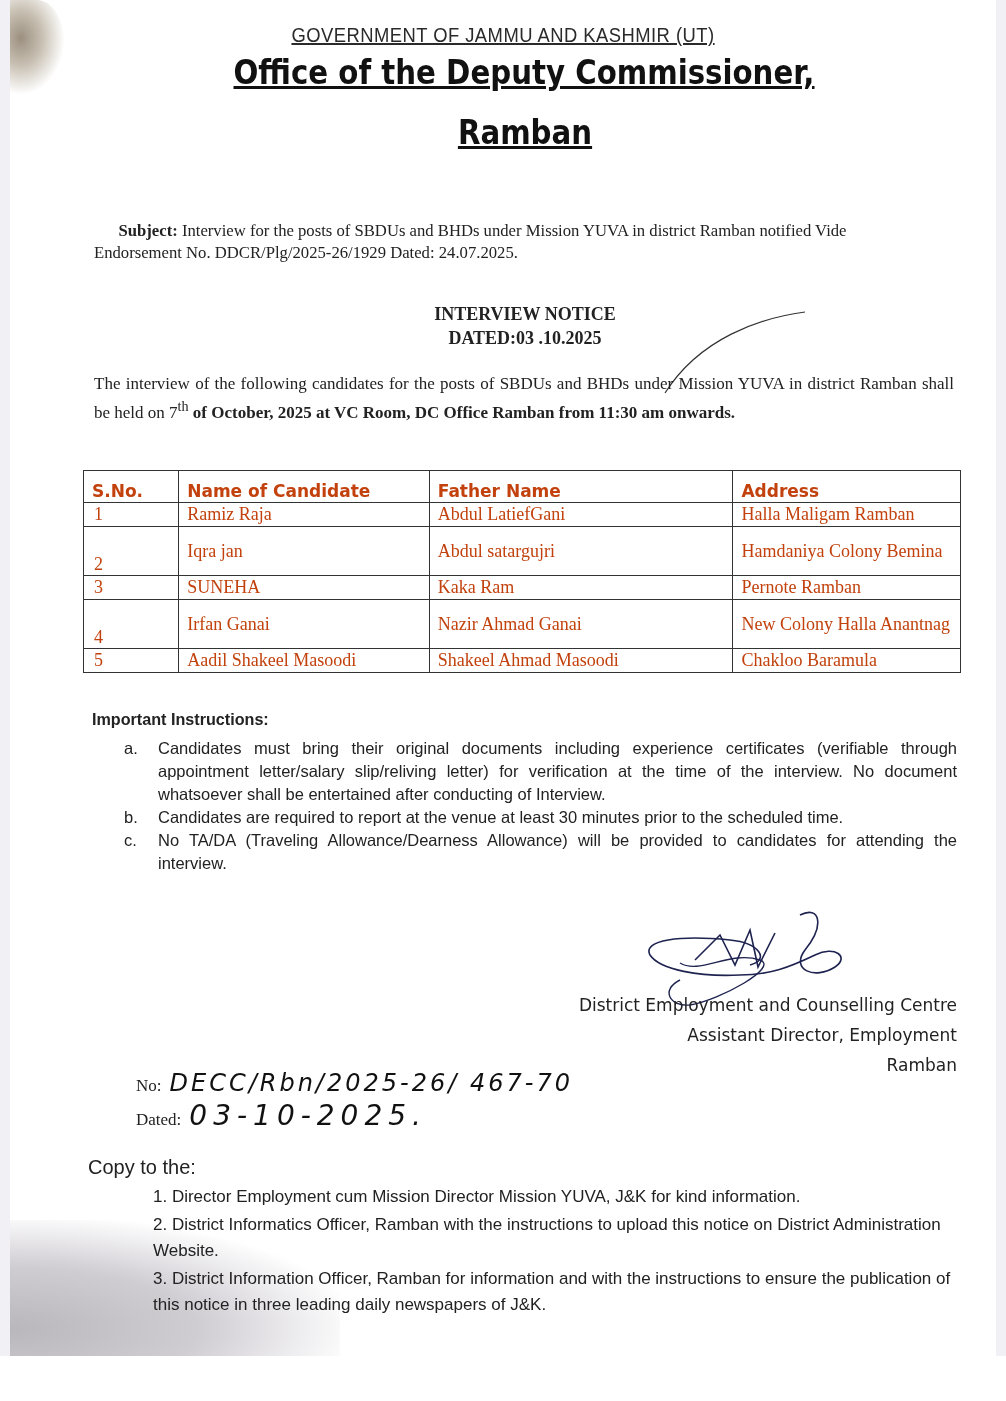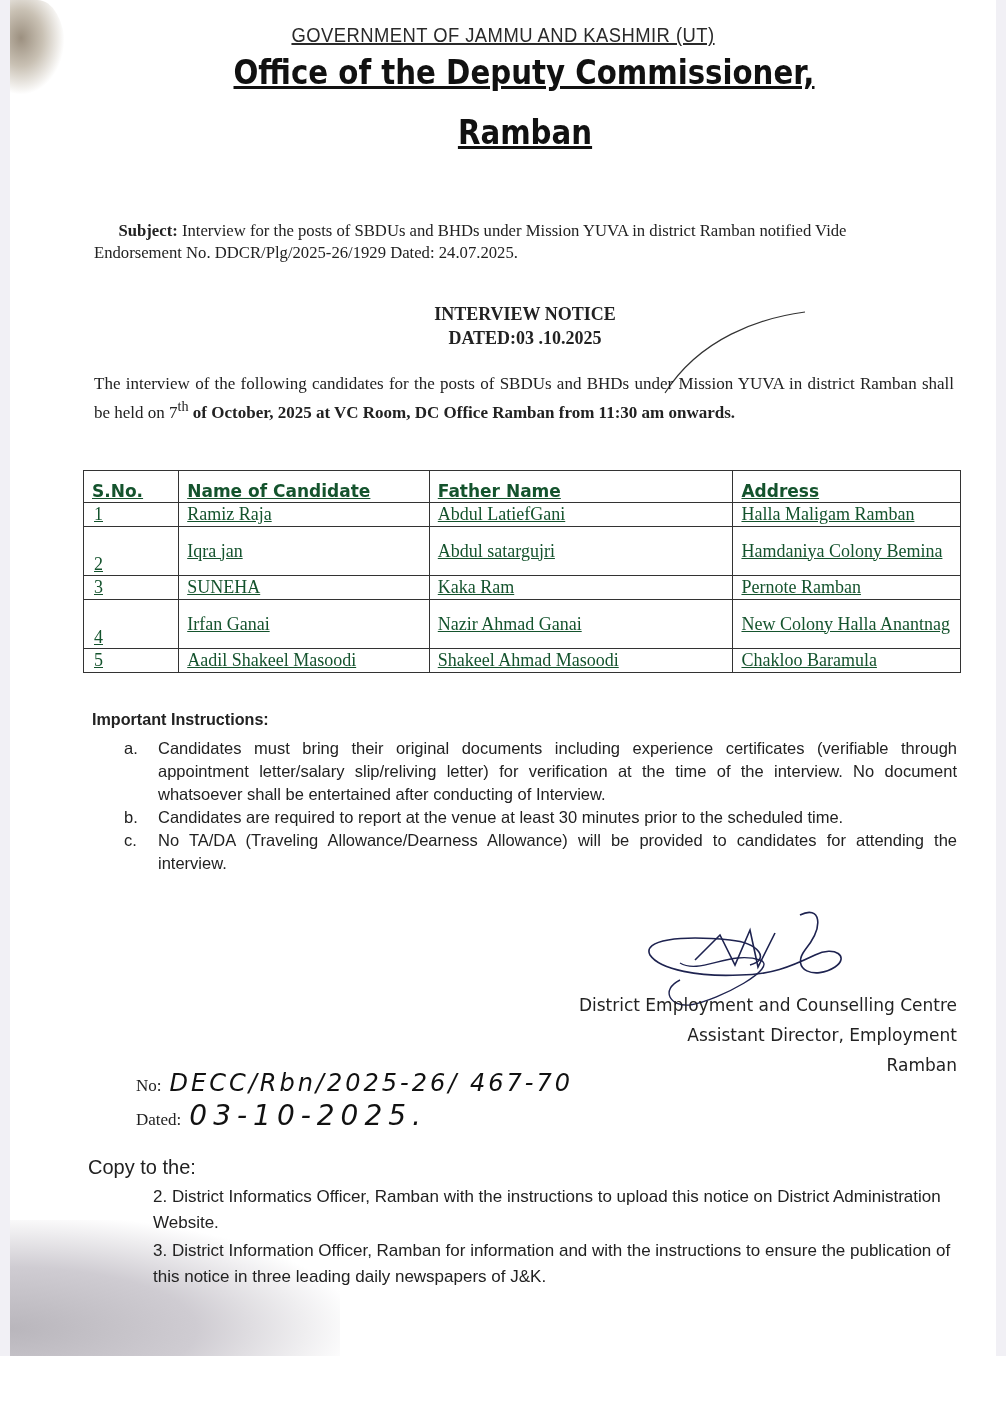--- a/index.html
+++ b/index.html
@@ -55,21 +55,21 @@
     .sig-line {
       left: 640px; top: 308px; width: 170px; height: 90px;
     }
     .intro {
       left: 94px; top: 372px; width: 860px; font-size: 17px; line-height: 23px;
       text-align: justify; color: #222;
     }
     .intro .bold { font-weight: bold; }
     table.cands {
       position: absolute; left: 83px; top: 470px; width: 878px;
-      border-collapse: collapse; font-size: 18px; color: #14532d; text-decoration: underline;
+      border-collapse: collapse; font-size: 18px; color: #c2410c;
     }
     table.cands th, table.cands td {
       border: 1px solid #333; padding: 0 8px; text-align: left; vertical-align: middle;
     }
     table.cands th {
       font-family: "DejaVu Sans", sans-serif; font-weight: bold; font-size: 17px;
       height: 30px; vertical-align: bottom; padding-bottom: 1px;
     }
     table.cands td { height: 23px; }
     table.cands tr.tall td { height: 48px; }
@@ -226,17 +226,18 @@
   <div>
     <span>No:</span><span class="hand">DECC/Rbn/2025-26/ 467-70</span>
   </div>
   <div>
     <span>Dated:</span><span class="hand hand-date">03-10-2025.</span>
   </div>
 </div>
 
 <div class="abs copy-title">Copy to the:</div>
 <div class="abs copy-list">
+  <div class="ci">1. Director Employment cum Mission Director Mission YUVA, J&amp;K for kind information.</div>
   <div class="ci">2. District Informatics Officer, Ramban with the instructions to upload this notice on District Administration Website.</div>
   <div class="ci">3. District Information Officer, Ramban for information and with the instructions to ensure the publication of this notice in three leading daily newspapers of J&amp;K.</div>
 </div>
 
 <div class="abs cam">Scanned by CamScanner</div>
 
 </body></html>

